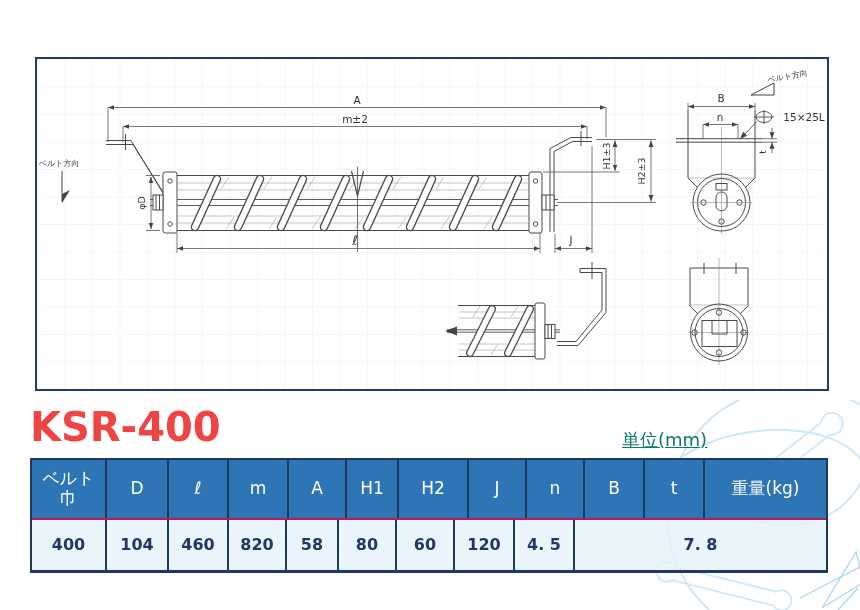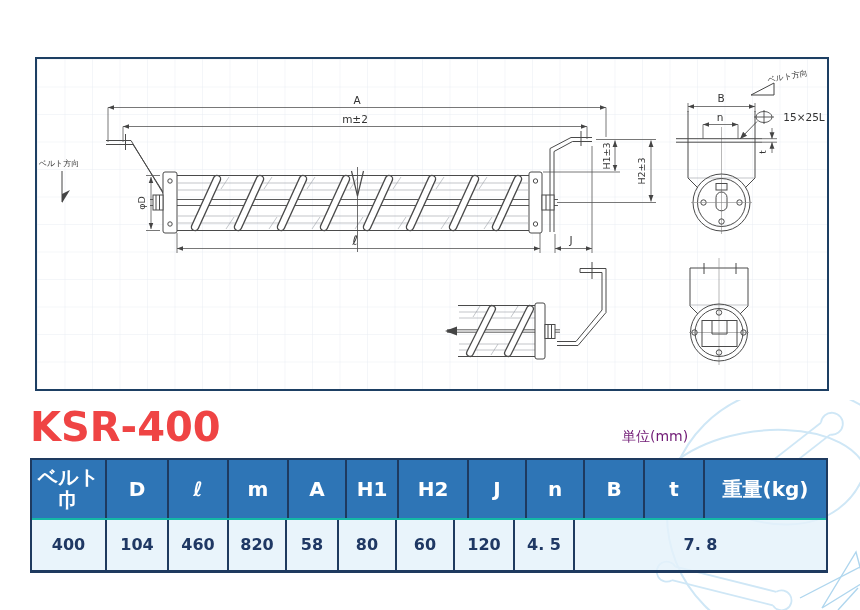--- a/index.html
+++ b/index.html
@@ -14,38 +14,38 @@
     border:2px solid #1d3f63;background:#ffffff;
   }
   .drawing-panel svg{display:block;}
   
   .product-title{
     position:absolute;left:30px;top:404px;
     font-size:40px;font-weight:bold;color:#ef4444;letter-spacing:0px;
   }
   .unit-label{
     position:absolute;left:622px;top:428px;
-    font-size:14px;color:#701a75;
+    font-size:18px;color:#0f766e;text-decoration:underline;
   }
   
   .spec-table{
     position:absolute;left:30px;top:458px;width:798px;
     border:2px solid #1e3a5f;border-bottom-width:3px;
     box-sizing:border-box;z-index:2;
   }
   .trow{display:flex;width:100%;}
   .trow.header{background:#2e75b6;height:58px;}
-  .trow.data{background:rgba(228,241,250,0.82);height:50px;border-top:2px solid #14b8a6;}
+  .trow.data{background:rgba(228,241,250,0.82);height:50px;border-top:2px solid #be185d;}
   .tcell{
     display:flex;align-items:center;justify-content:center;text-align:center;
     border-left:2px solid #1e3a5f;box-sizing:border-box;
     white-space:pre-line;line-height:1.15;
   }
   .tcell:first-child{border-left:none;}
-  .trow.header .tcell{color:#ffffff;font-weight:bold;font-size:20px;}
+  .trow.header .tcell{color:#ffffff;font-weight:normal;font-size:17px;}
   .trow.data .tcell{color:#1f3864;font-weight:bold;font-size:16px;}
   .c1{width:73px;}.c2{width:62px;}.c3{width:60px;}.c4{width:60px;}
   .c5{width:58px;}.c6{width:52px;}.c7{width:70px;}.c8{width:58px;}
   .c9{width:58px;}.c10{width:60px;}.c11{width:60px;}.c12{flex:1;}
   
   .watermark{position:absolute;left:600px;top:400px;width:260px;height:210px;z-index:0;}
 </style>
 </head>
 <body>
 

